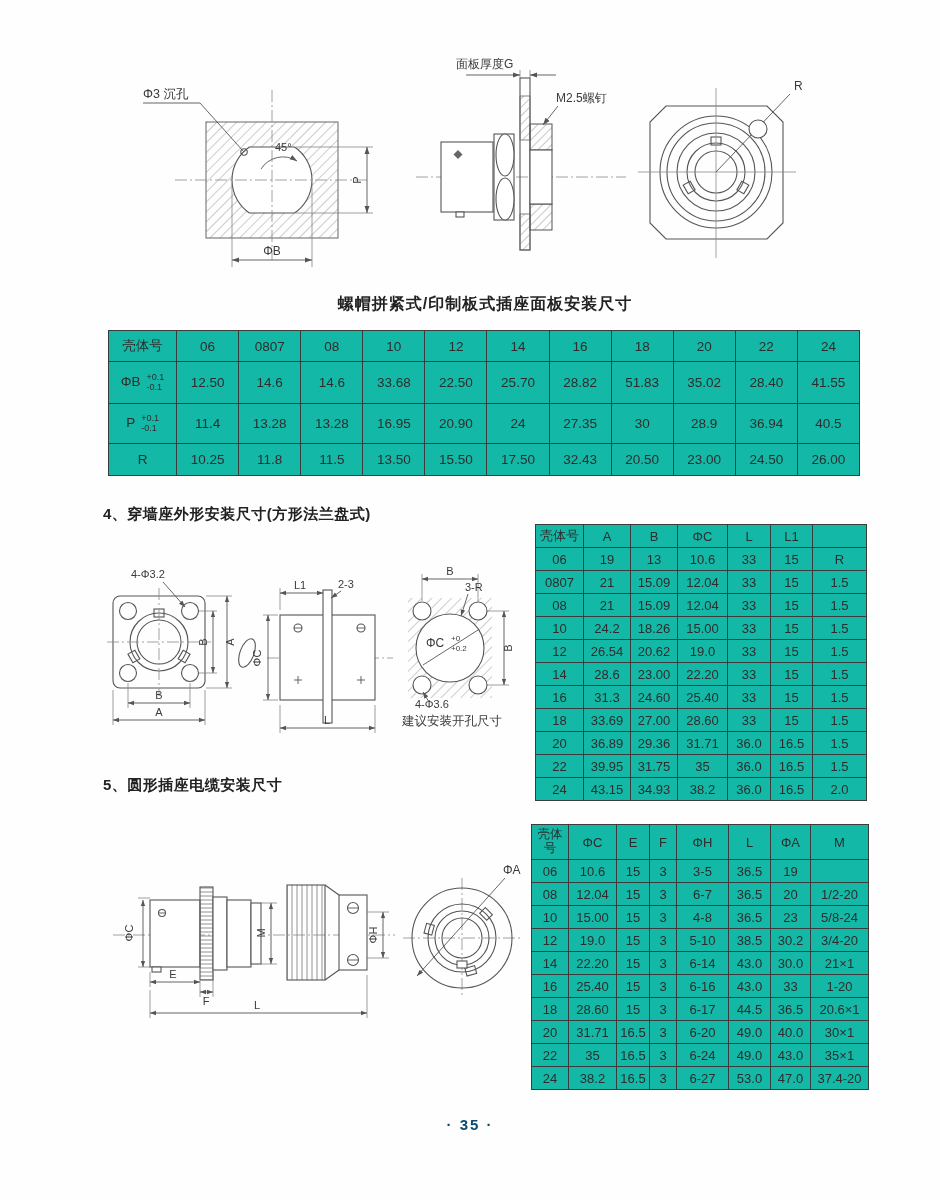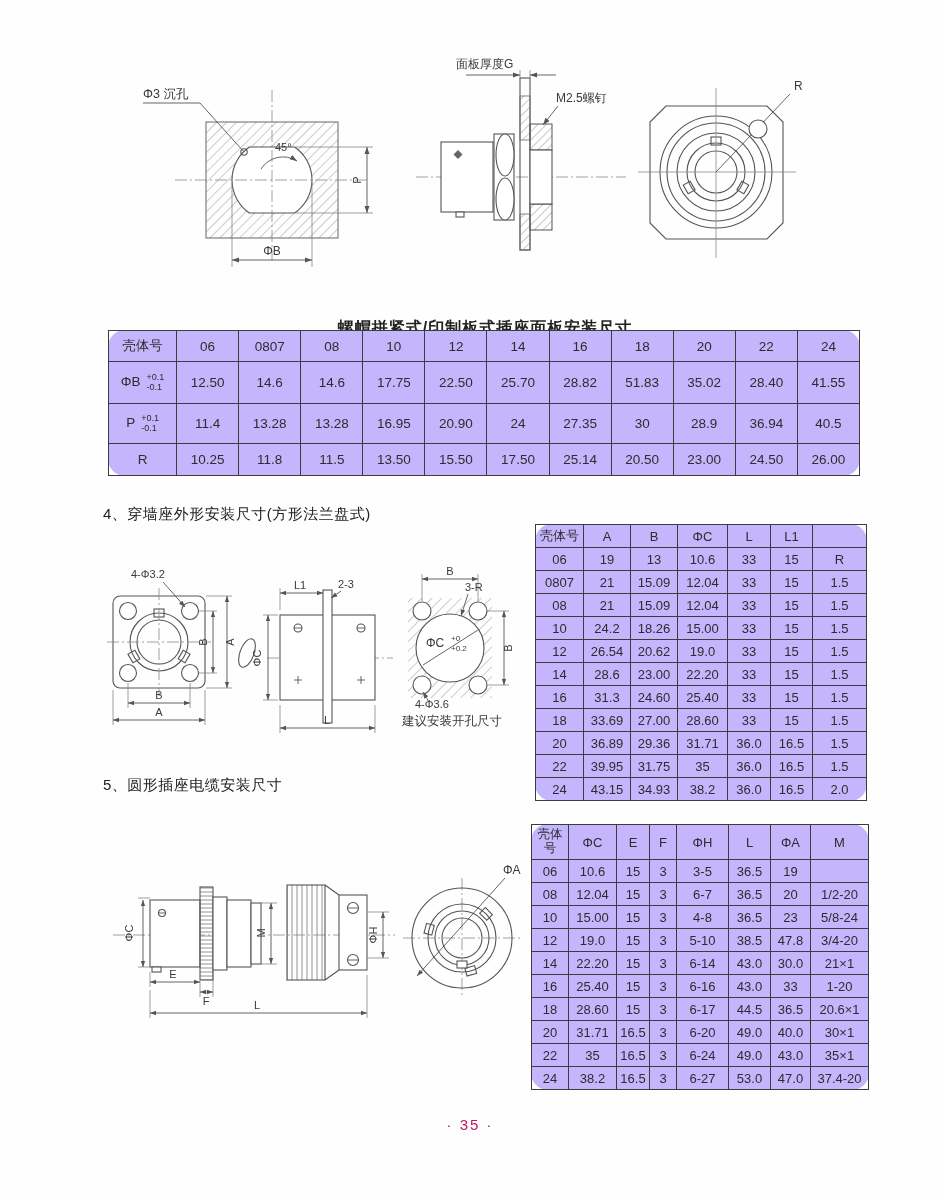--- a/index.html
+++ b/index.html
@@ -3,41 +3,41 @@
 <meta charset="utf-8">
 <style>
   *{margin:0;padding:0;box-sizing:border-box;}
   html,body{width:940px;height:1200px;}
   body{background:#ffffff;}
   .page{position:relative;width:940px;height:1200px;background:#fefefe;
         font-family:"Liberation Sans",sans-serif;color:#2d2d2d;overflow:hidden;}
   .abs{position:absolute;}
   svg text{font-family:"Liberation Sans",sans-serif;fill:#3a3a3a;}
   .t-title{position:absolute;left:110px;top:294px;width:750px;text-align:center;
-           font-size:16px;font-weight:600;letter-spacing:1px;color:#222;margin-top:24px;}
-  .sec-heading{position:absolute;font-size:15px;font-weight:400;color:#222;letter-spacing:.5px;}
-  table{border-collapse:collapse;table-layout:fixed;position:absolute;background:#c4b5fd;border-radius:17px;}
+           font-size:16px;font-weight:600;letter-spacing:1px;color:#222;}
+  .sec-heading{position:absolute;font-size:15px;font-weight:700;color:#222;letter-spacing:.5px;}
+  table{border-collapse:collapse;table-layout:fixed;position:absolute;background:#14b8a6;}
   th,td{border:1.5px solid #3c3c3c;text-align:center;vertical-align:middle;
         font-weight:400;padding:0;overflow:hidden;white-space:nowrap;}
   #table1{left:108px;top:330px;width:752px;font-size:13.5px;}
   #table1 tr{height:31px;}
   #table1 tr:nth-child(2){height:42px;}
   #table1 tr:nth-child(3){height:40px;}
   #table1 tr:nth-child(4){height:32px;}
   .tol{display:inline-flex;flex-direction:column;font-size:9px;line-height:1.05;
        vertical-align:middle;margin-left:6px;text-align:left;}
   .tol i{font-style:normal;}
   #table2{left:535px;top:524px;width:331px;font-size:13px;}
   #table2 tr{height:23px;}
   #table3{left:531px;top:824px;width:337px;font-size:13px;}
   #table3 tr{height:23px;}
   #table3 tr:first-child{height:35px;}
   #table3 th:first-child{white-space:normal;line-height:1.1;font-size:12.5px;}
   .pagenum{position:absolute;left:0;top:1116px;width:940px;text-align:center;
-           font-size:15px;font-weight:400;color:#be185d;letter-spacing:2px;}
+           font-size:15px;font-weight:700;color:#0c4a6e;letter-spacing:2px;}
   .cl{stroke:#8a8a8a;stroke-width:.8;stroke-dasharray:12 3 2 3;fill:none;}
   .ol{stroke:#555;stroke-width:1.1;fill:none;}
   .olw{stroke:#555;stroke-width:1.1;fill:#fff;}
   .dim{stroke:#555;stroke-width:.9;fill:none;}
   .ext{stroke:#777;stroke-width:.7;}
 </style>
 </head>
 <body>
 
 <div class="page">
@@ -153,21 +153,21 @@
           <th>24</th>
         </tr>
         <tr>
           <td><span>ΦB</span><span class="tol">
               <i>+0.1</i>
               <i>-0.1</i>
             </span></td>
           <td>12.50</td>
           <td>14.6</td>
           <td>14.6</td>
-          <td>17.75</td>
+          <td>33.68</td>
           <td>22.50</td>
           <td>25.70</td>
           <td>28.82</td>
           <td>51.83</td>
           <td>35.02</td>
           <td>28.40</td>
           <td>41.55</td>
         </tr>
         <tr>
           <td><span>P</span><span class="tol">
@@ -187,21 +187,21 @@
           <td>40.5</td>
         </tr>
         <tr>
           <td><span>R</span></td>
           <td>10.25</td>
           <td>11.8</td>
           <td>11.5</td>
           <td>13.50</td>
           <td>15.50</td>
           <td>17.50</td>
-          <td>25.14</td>
+          <td>32.43</td>
           <td>20.50</td>
           <td>23.00</td>
           <td>24.50</td>
           <td>26.00</td>
         </tr>
       </tbody>
     </table>
 
   <div class="sec-heading" style="left:103px;top:505px">4、穿墙座外形安装尺寸(方形法兰盘式)</div>
 
@@ -543,21 +543,21 @@
           <td>23</td>
           <td>5/8-24</td>
         </tr>
         <tr>
           <td>12</td>
           <td>19.0</td>
           <td>15</td>
           <td>3</td>
           <td>5-10</td>
           <td>38.5</td>
-          <td>47.8</td>
+          <td>30.2</td>
           <td>3/4-20</td>
         </tr>
         <tr>
           <td>14</td>
           <td>22.20</td>
           <td>15</td>
           <td>3</td>
           <td>6-14</td>
           <td>43.0</td>
           <td>30.0</td>

